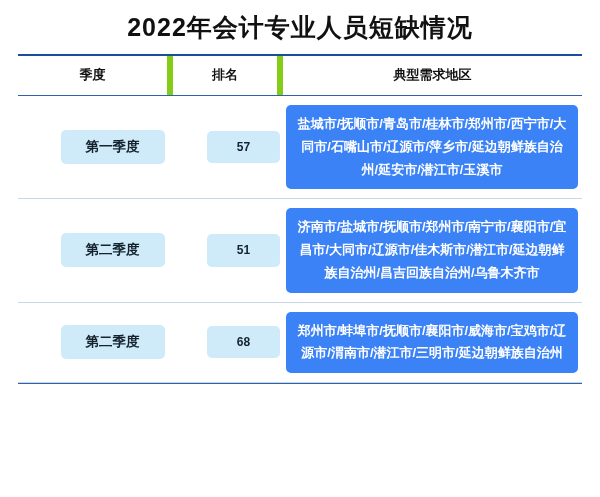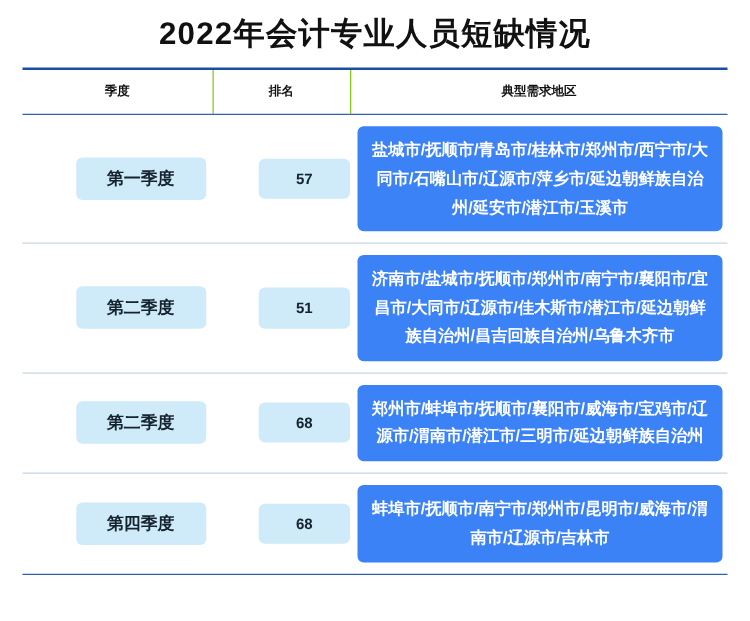--- a/index.html
+++ b/index.html
@@ -40,27 +40,27 @@
     height: 1px;
     background: #2f62ad;
   }
   table.grid {
     width: 100%;
     border-collapse: collapse;
     table-layout: fixed;
   }
   .head-row td {
     text-align: center;
-    font-size: 10px;
+    font-size: 13px;
     font-weight: bold;
     padding: 10px 0 11px 0;
     color: #111111;
   }
   .vline {
-    border-left: 1px solid #84cc16;
+    border-left: 6px solid #84cc16;
   }
   .col-q { width: 152px; }
   .col-r { width: 110px; }
   .col-a { width: auto; }
 
   .body-row td {
     vertical-align: middle;
     padding: 9px 0;
   }
   .cellwrap {
@@ -197,33 +197,18 @@
       <td>
         <div class="areas">郑州市/蚌埠市/抚顺市/襄阳市/威海市/宝鸡市/辽源市/渭南市/潜江市/三明市/延边朝鲜族自治州</div>
       </td>
     </tr>
     <tr>
           <td colspan="3" style="padding:0">
       <div class="divider"></div>
     </td>
         </tr>
 
-    <tr class="body-row">
-      <td>
-        <div class="cellwrap">
-          <div class="pill">第四季度</div>
-        </div>
-      </td>
-      <td>
-        <div class="cellwrap">
-          <div class="pill rank">68</div>
-        </div>
-      </td>
-      <td>
-        <div class="areas">蚌埠市/抚顺市/南宁市/郑州市/昆明市/威海市/渭南市/辽源市/吉林市</div>
-      </td>
-    </tr>
   </tbody>
     </table>
 
   <div class="rule thin"></div>
 
 </div>
 
 </body></html>

